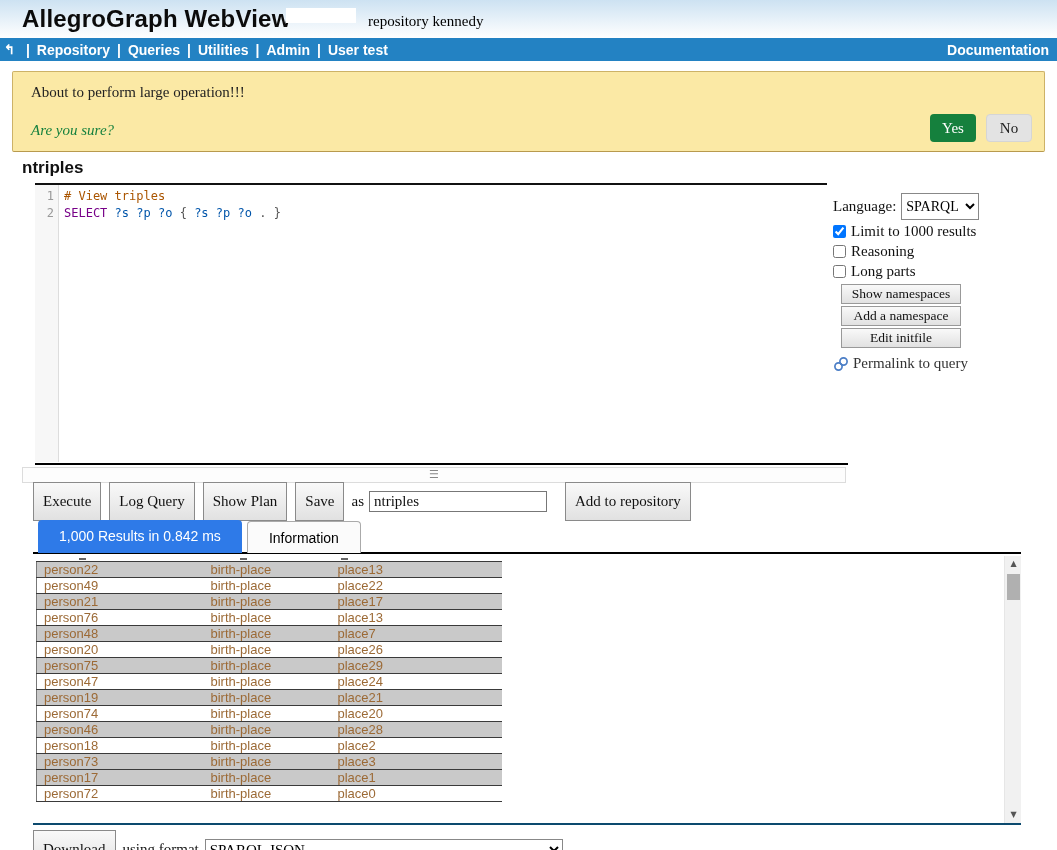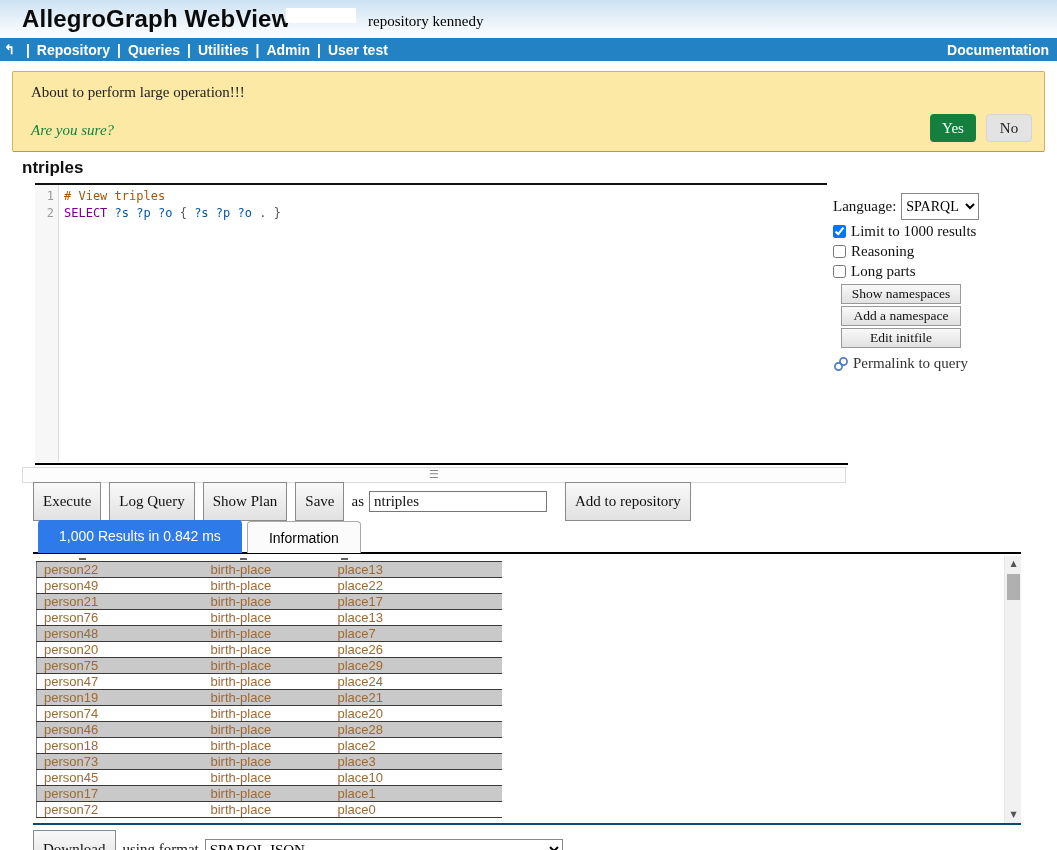--- a/index.html
+++ b/index.html
@@ -360,25 +360,20 @@
         <tr class="">
           <td>person18</td>
           <td>birth-place</td>
           <td>place2</td>
         </tr>
         <tr class="gray">
           <td>person73</td>
           <td>birth-place</td>
           <td>place3</td>
         </tr>
-        <tr class="">
-          <td>person45</td>
-          <td>birth-place</td>
-          <td>place10</td>
-        </tr>
         <tr class="gray">
           <td>person17</td>
           <td>birth-place</td>
           <td>place1</td>
         </tr>
         <tr class="">
           <td>person72</td>
           <td>birth-place</td>
           <td>place0</td>
         </tr>

